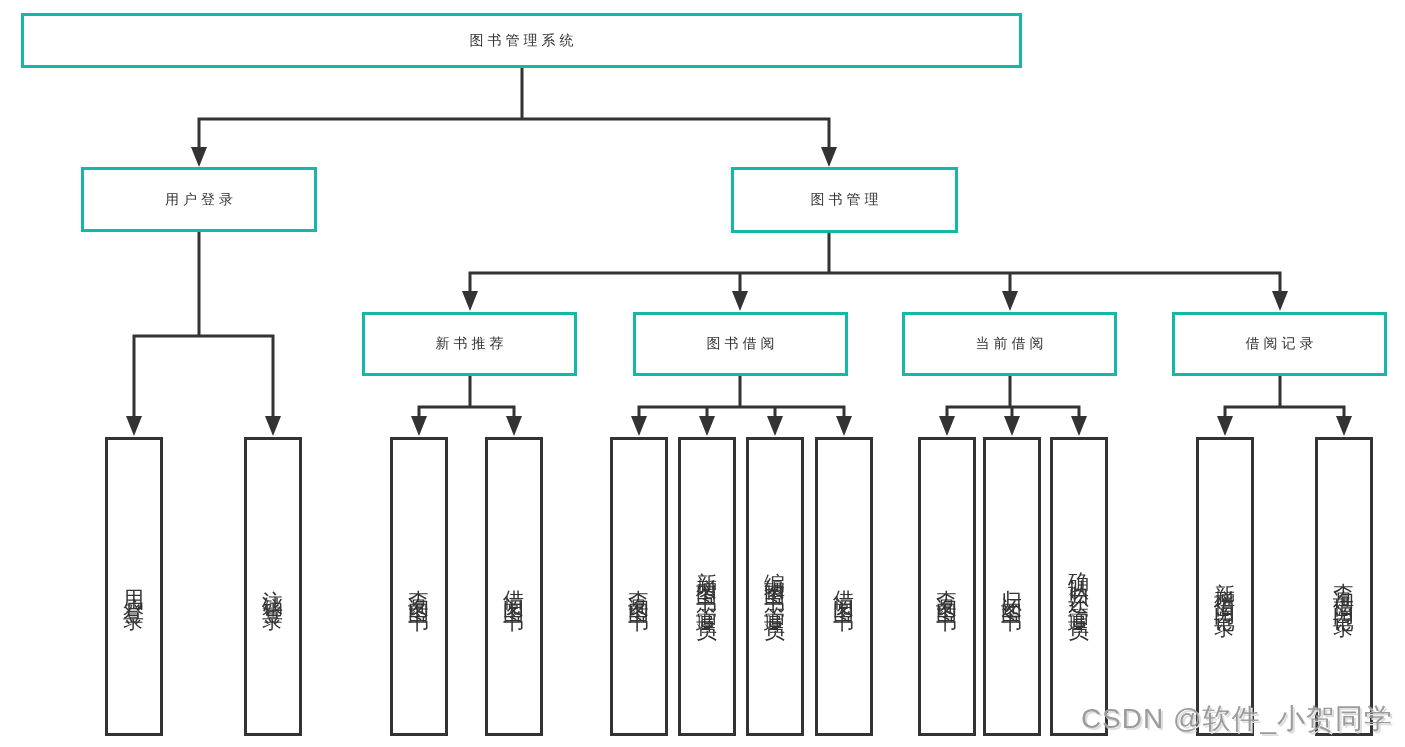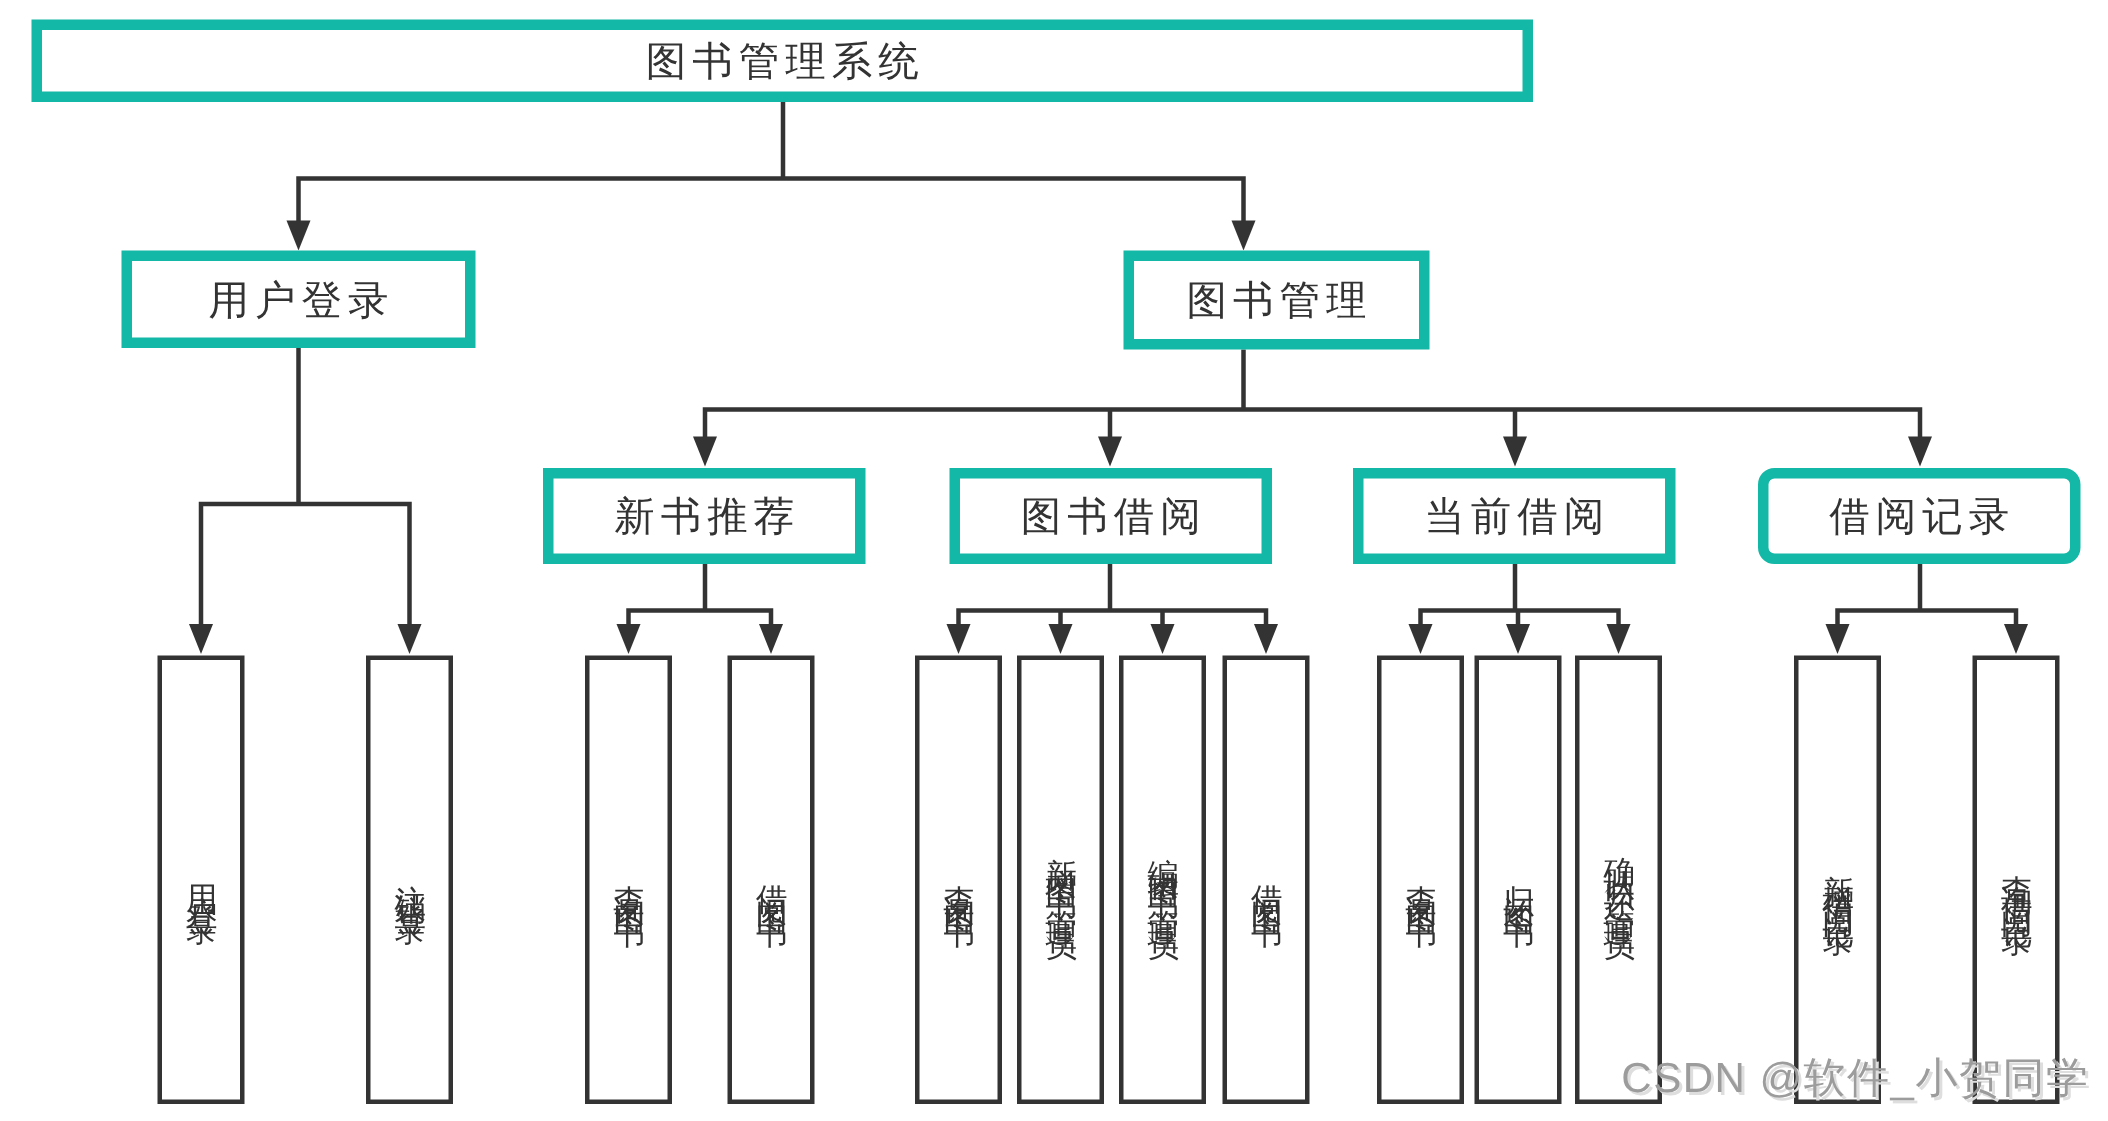--- a/index.html
+++ b/index.html
@@ -27,26 +27,26 @@
     stroke-width: 3;
     fill: none;
   }
   .wires polygon {
     fill: #333333;
     stroke: none;
   }
   .node {
     position: absolute;
     box-sizing: border-box;
-    border: 7px solid #14b8a6;
+    border: 3px solid #14b8a6;
     background: #ffffff;
     display: flex;
     align-items: center;
     justify-content: center;
-    font-size: 27px;
+    font-size: 14px;
     letter-spacing: 4px;
     text-indent: 4px;
     color: #333333;
     white-space: nowrap;
   }
   .vnode {
     position: absolute;
     box-sizing: border-box;
     border: 3px solid #333333;
     background: #ffffff;
@@ -115,26 +115,26 @@
     <g>
       <path d="M1280 374 V407 M1223.5 407 H1345.5 M1225 405.5 V418 M1344 405.5 V418"></path>
       <polygon points="1217,416 1233,416 1225,436"></polygon>
       <polygon points="1336,416 1352,416 1344,436"></polygon>
     </g>
   </svg>
 
   <div class="node" style="left:21px; top:13px; width:1001px; height:55px;">图书管理系统</div>
 
   <div class="node" style="left:81px; top:167px; width:236px; height:65px;">用户登录</div>
-  <div class="node" style="left:749px; top:167px; width:204px; height:66px;">图书管理</div>
+  <div class="node" style="left:731px; top:167px; width:227px; height:66px;">图书管理</div>
 
   <div class="node" style="left:362px; top:312px; width:215px; height:64px;">新书推荐</div>
   <div class="node" style="left:902px; top:312px; width:215px; height:64px;">当前借阅</div>
   <div class="node" style="left:633px; top:312px; width:215px; height:64px;">图书借阅</div>
-  <div class="node" style="left:1172px; top:312px; width:215px; height:64px;border-radius:11px;">借阅记录</div>
+  <div class="node" style="left:1172px; top:312px; width:215px; height:64px;">借阅记录</div>
 
   <div class="vnode" style="left:105px; top:437px; width:58px; height:299px;">用户登录</div>
   <div class="vnode" style="left:244px; top:437px; width:58px; height:299px;">注销登录</div>
 
   <div class="vnode" style="left:390px; top:437px; width:58px; height:299px;">查询图书</div>
   <div class="vnode" style="left:485px; top:437px; width:58px; height:299px;">借阅图书</div>
 
   <div class="vnode" style="left:610px; top:437px; width:58px; height:299px;">查询图书</div>
   <div class="vnode" style="left:678px; top:437px; width:58px; height:299px;">新增图书（管理员）</div>
   <div class="vnode" style="left:746px; top:437px; width:58px; height:299px;">编辑图书（管理员）</div>

